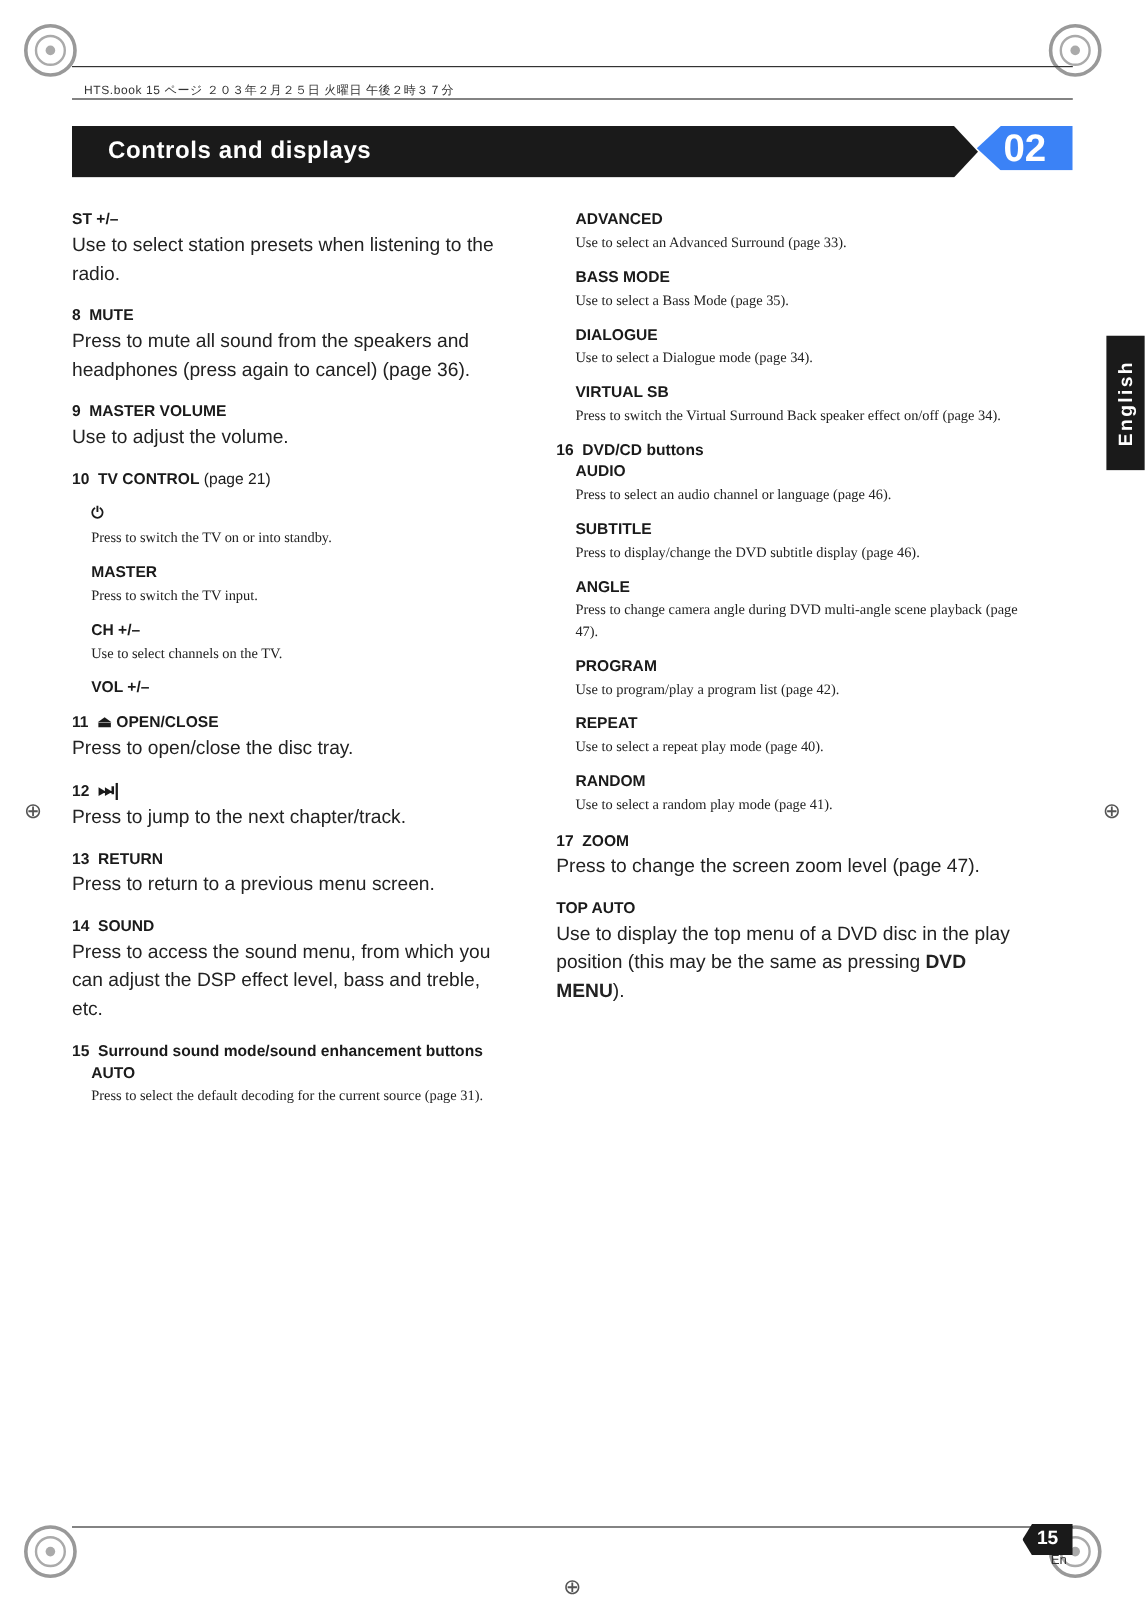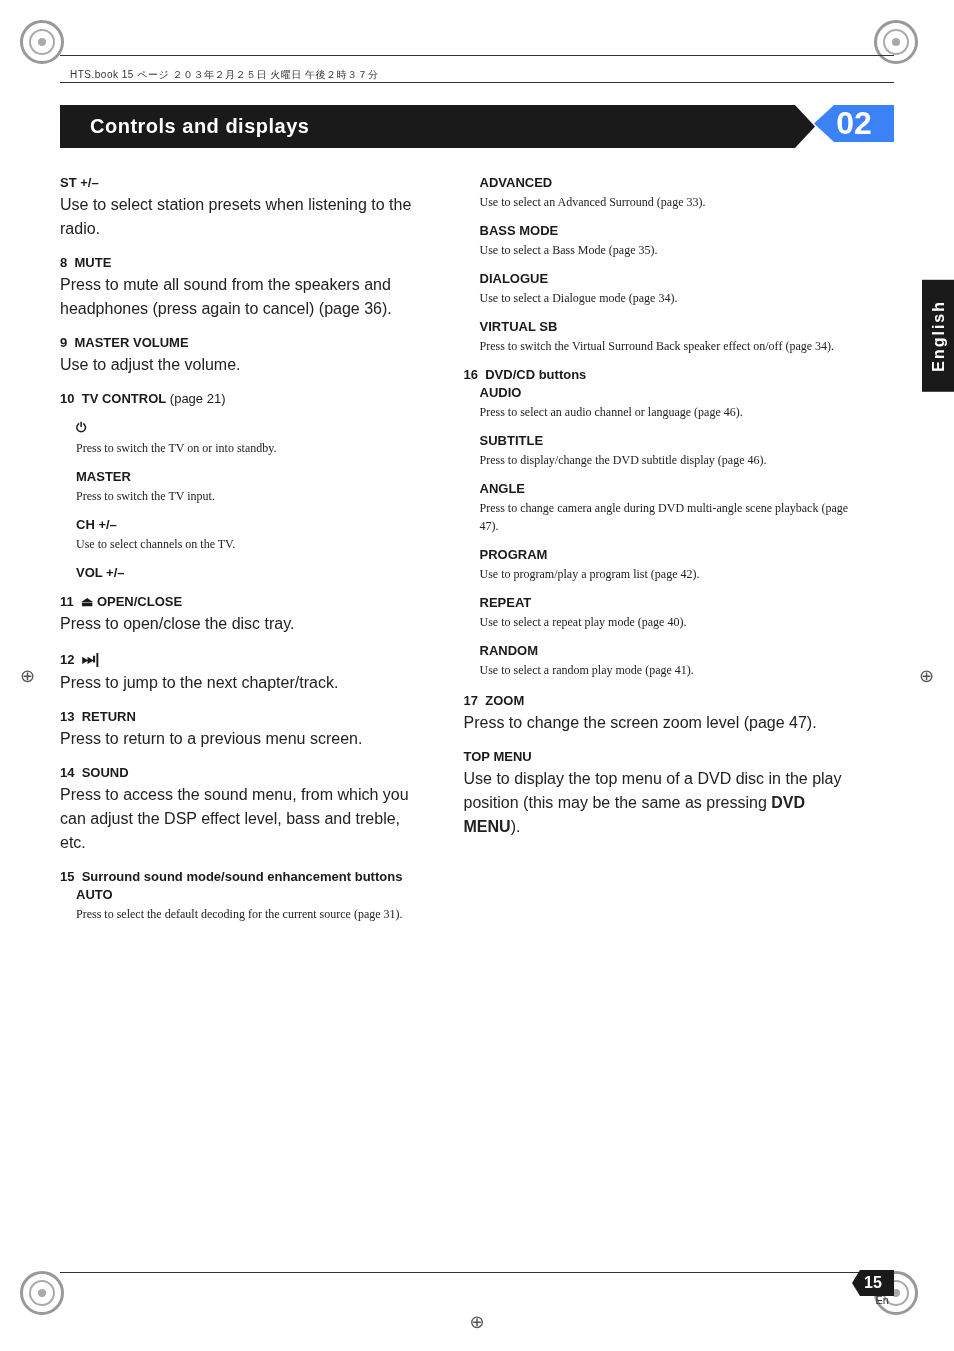--- a/index.html
+++ b/index.html
@@ -413,21 +413,21 @@
     </div>
 
     <div class="section">
       <div class="section-title">
         <span>17</span>&nbsp;&nbsp;<span>ZOOM</span>
       </div>
       <div class="section-body">Press to change the screen zoom level (page 47).</div>
     </div>
 
     <div class="section">
-      <div class="section-title">TOP MENU</div>
+      <div class="section-title">TOP AUTO</div>
       <div class="section-body">
         <span>Use to display the top menu of a DVD disc in the play position (this may be the same as pressing </span><strong>DVD MENU</strong><span>).</span>
       </div>
     </div>
 
   </div>
 </div>
 
 <div class="bottom-line"></div>
 

